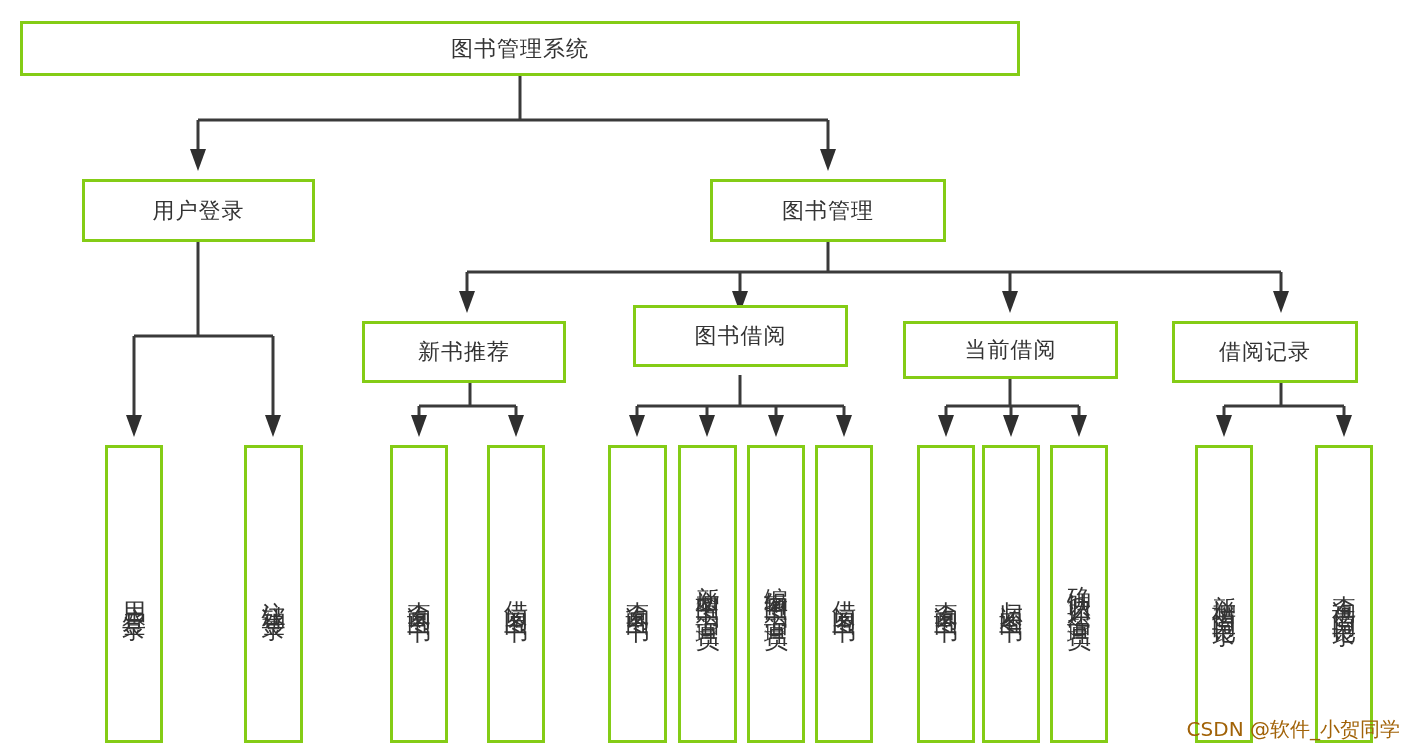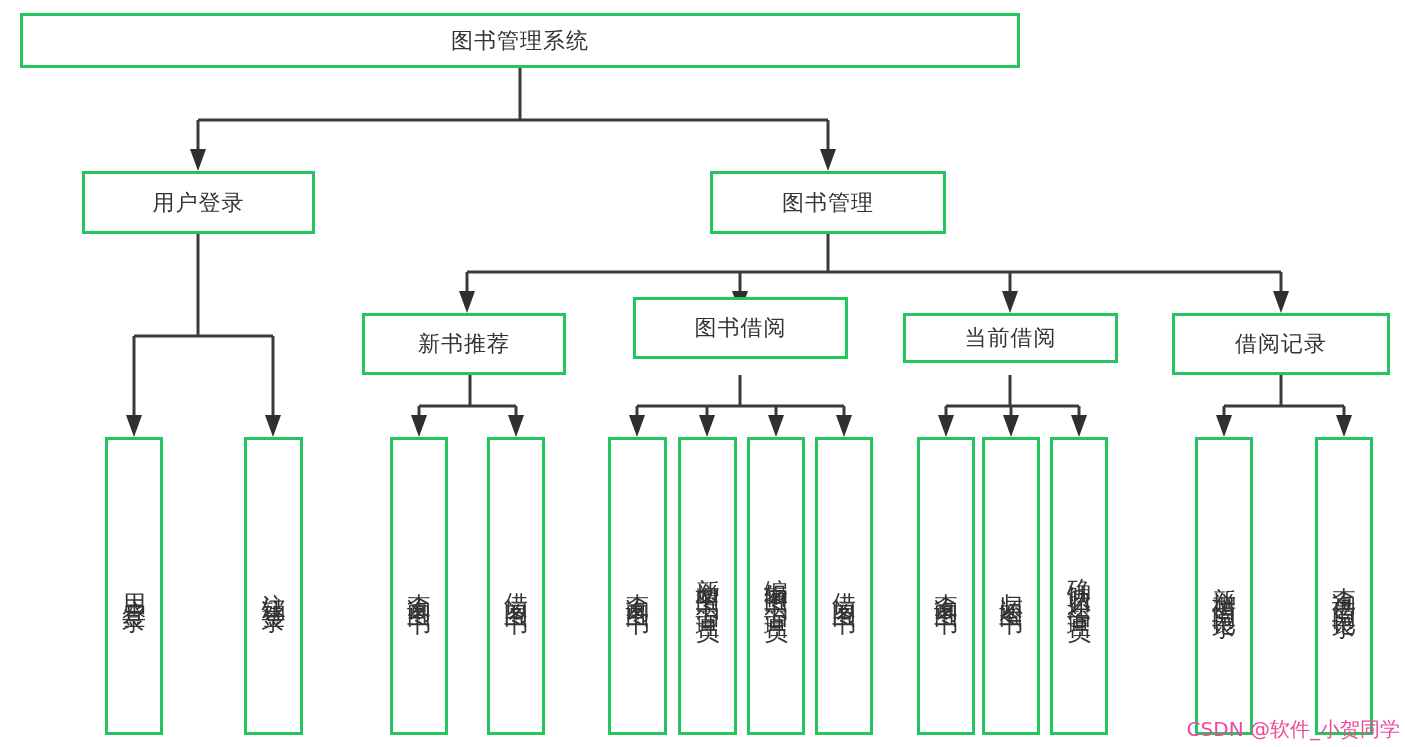--- a/index.html
+++ b/index.html
@@ -23,42 +23,43 @@
     stroke-width: 3;
     fill: none;
   }
   #edges path.arrow {
     fill: #2f2f2f;
     stroke: none;
   }
   .node {
     position: absolute;
     box-sizing: border-box;
-    border: 3px solid #22c55e;
+    border: 3px solid #84cc16;
     background: #ffffff;
     display: flex;
     align-items: center;
     justify-content: center;
     z-index: 1;
+    margin-top: 8px;
   }
   .hbox { font-size: 22px; letter-spacing: 1px; }
   .hbox .label { white-space: nowrap; }
   .vbox .vtext {
     writing-mode: vertical-rl;
     text-orientation: mixed;
     font-size: 24px;
     letter-spacing: 6px;
     line-height: 1;
   }
   #watermark {
     position: absolute;
     right: 5px;
     bottom: 4px;
     font-size: 20px;
-    color: #ec4899;
+    color: #a16207;
     z-index: 5;
     white-space: nowrap;
   }
 </style>
 </head>
 <body>
 
 <div id="canvas">
 
   <svg id="edges" viewBox="0 0 1405 747" xmlns="http://www.w3.org/2000/svg">
@@ -147,24 +148,24 @@
   <div class="node hbox" style="left:710px; top:171px; width:236px; height:63px;">
     <span class="label">图书管理</span>
   </div>
 
   <div class="node hbox" style="left:362px; top:313px; width:204px; height:62px;">
     <span class="label">新书推荐</span>
   </div>
   <div class="node hbox" style="left:633px; top:297px; width:215px; height:62px;">
     <span class="label">图书借阅</span>
   </div>
-  <div class="node hbox" style="left:903px; top:313px; width:215px; height:50px;">
+  <div class="node hbox" style="left:903px; top:313px; width:215px; height:58px;">
     <span class="label">当前借阅</span>
   </div>
-  <div class="node hbox" style="left:1172px; top:313px; width:218px; height:62px;text-align:center;">
+  <div class="node hbox" style="left:1172px; top:313px; width:186px; height:62px;text-align:center;">
     <span class="label">借阅记录</span>
   </div>
 
   <div class="node vbox" style="left:105px; top:437px; width:58px; height:298px;">
     <span class="vtext">用户登录</span>
   </div>
   <div class="node vbox" style="left:244px; top:437px; width:59px; height:298px;">
     <span class="vtext">注销登录</span>
   </div>
 

